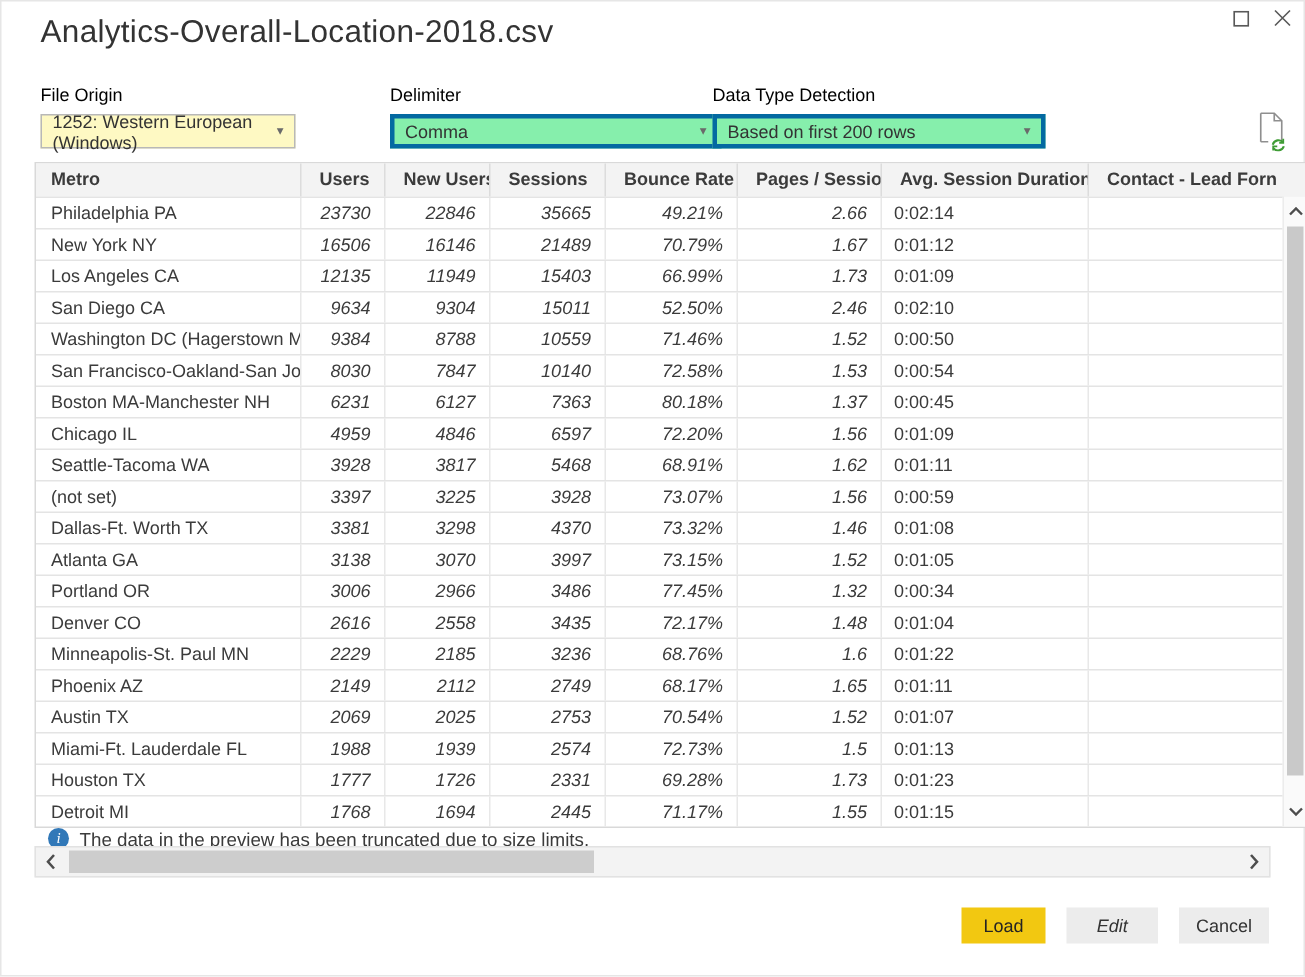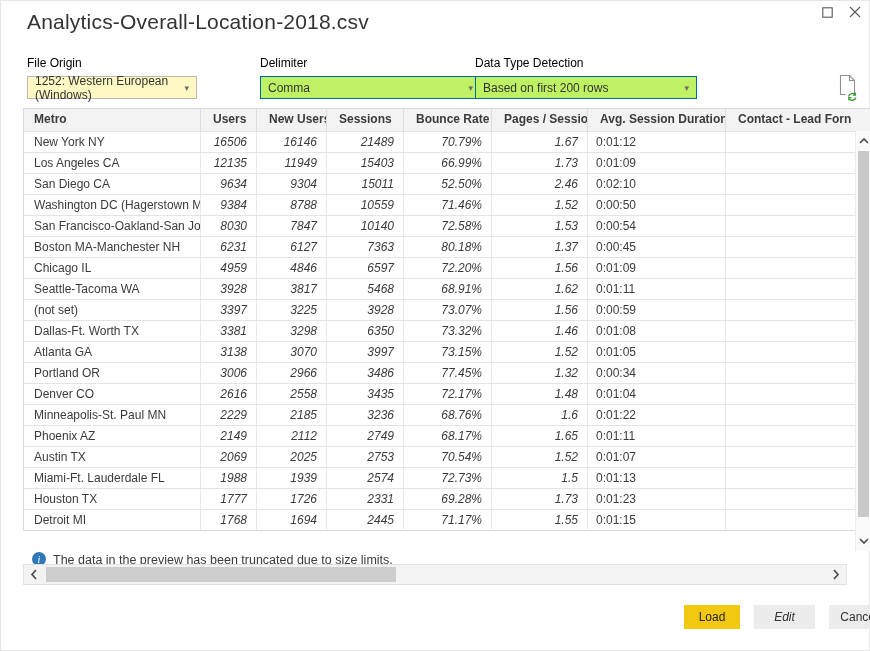--- a/index.html
+++ b/index.html
@@ -10,21 +10,21 @@
   .win-btn { position:absolute; top:4px; width:16px; height:16px; display:flex; align-items:center; justify-content:center; color:#595959; cursor:pointer; }
   #btn-max { right:35px; }
   #btn-close { right:7px; }
 
   
   .dlg-title { position:absolute; left:27px; top:10px; font-size:21px; font-weight:300; color:#333; letter-spacing:0.2px; }
 
   
   .ctrl { position:absolute; top:56px; }
   .ctrl label { display:block; font-size:12px; color:#000000; margin-bottom:6px; }
-  .dd { height:23px; border:1px solid #0369a1; background:#bef264; display:flex; align-items:center; justify-content:space-between; padding:0 7px; font-size:12px; color:#333; cursor:pointer; }
+  .dd { height:23px; border:3px solid #0369a1; background:#86efac; display:flex; align-items:center; justify-content:space-between; padding:0 7px; font-size:12px; color:#333; cursor:pointer; }
   .dd .arrow { color:#6a6a6a; font-size:9px; margin-left:6px; }
   #ctrl-file-origin { left:27px; }
   #ctrl-file-origin .dd { width:170px; background:#fef9c3; border:1px solid #b8b8b8; }
   #ctrl-delimiter { left:260px; }
   #ctrl-delimiter .dd { width:221px; }
   #ctrl-dtd { left:463px;margin-left:12px; }
   #ctrl-dtd .dd { width:222px; }
 
   
   .refresh-file { position:absolute; left:837px; top:74px; width:22px; height:27px; cursor:pointer; }
@@ -55,21 +55,21 @@
   .note-text { font-size:12.5px; color:#3b3b3b; padding-top:3px; }
 
   
   .hscroll { position:absolute; left:23px; top:564px; width:824px; height:21px; background:#f3f3f3; border:1px solid #e2e2e2; }
   .hscroll .chev { position:absolute; top:0; width:18px; height:19px; display:flex; align-items:center; justify-content:center; cursor:pointer; }
   .hscroll .chev.left { left:1px; }
   .hscroll .chev.right { right:1px; }
   .hthumb { position:absolute; left:22px; top:2px; width:350px; height:15px; background:#cdcdcd; cursor:grab; }
 
   
-  .btn { position:absolute; top:605px; height:24px; border:none; font-size:12px; font-family:inherit; color:#333; display:flex; align-items:center; justify-content:center; cursor:pointer;margin-left:43px; }
+  .btn { position:absolute; top:605px; height:24px; border:none; font-size:12px; font-family:inherit; color:#333; display:flex; align-items:center; justify-content:center; cursor:pointer; }
   #btn-load { left:641px; width:56px; background:#f2c811; color:#252423; }
   #btn-edit { left:711px; width:61px; background:#ececec;font-style:italic; }
   #btn-cancel { left:786px; width:60px; background:#ececec; }
 
   svg { display:block; }
 </style>
 </head>
 <body>
 
 <div class="win-btn" id="btn-max">
@@ -134,20 +134,30 @@
       <div class="hcell col1">Users</div>
       <div class="hcell col2">New Users</div>
       <div class="hcell col3">Sessions</div>
       <div class="hcell col4">Bounce Rate</div>
       <div class="hcell col5">Pages / Session</div>
       <div class="hcell col6">Avg. Session Duration</div>
       <div class="hcell col7">Contact - Lead Forn</div>
     </div>
   <div>
       <div class="trow">
+        <div class="tcell col0">Philadelphia PA</div>
+        <div class="tcell col1">23730</div>
+        <div class="tcell col2">22846</div>
+        <div class="tcell col3">35665</div>
+        <div class="tcell col4">49.21%</div>
+        <div class="tcell col5">2.66</div>
+        <div class="tcell col6">0:02:14</div>
+        <div class="tcell col7"></div>
+      </div>
+      <div class="trow">
         <div class="tcell col0">New York NY</div>
         <div class="tcell col1">16506</div>
         <div class="tcell col2">16146</div>
         <div class="tcell col3">21489</div>
         <div class="tcell col4">70.79%</div>
         <div class="tcell col5">1.67</div>
         <div class="tcell col6">0:01:12</div>
         <div class="tcell col7"></div>
       </div>
       <div class="trow">
@@ -227,21 +237,21 @@
         <div class="tcell col3">3928</div>
         <div class="tcell col4">73.07%</div>
         <div class="tcell col5">1.56</div>
         <div class="tcell col6">0:00:59</div>
         <div class="tcell col7"></div>
       </div>
       <div class="trow">
         <div class="tcell col0">Dallas-Ft. Worth TX</div>
         <div class="tcell col1">3381</div>
         <div class="tcell col2">3298</div>
-        <div class="tcell col3">6350</div>
+        <div class="tcell col3">4370</div>
         <div class="tcell col4">73.32%</div>
         <div class="tcell col5">1.46</div>
         <div class="tcell col6">0:01:08</div>
         <div class="tcell col7"></div>
       </div>
       <div class="trow">
         <div class="tcell col0">Atlanta GA</div>
         <div class="tcell col1">3138</div>
         <div class="tcell col2">3070</div>
         <div class="tcell col3">3997</div>

